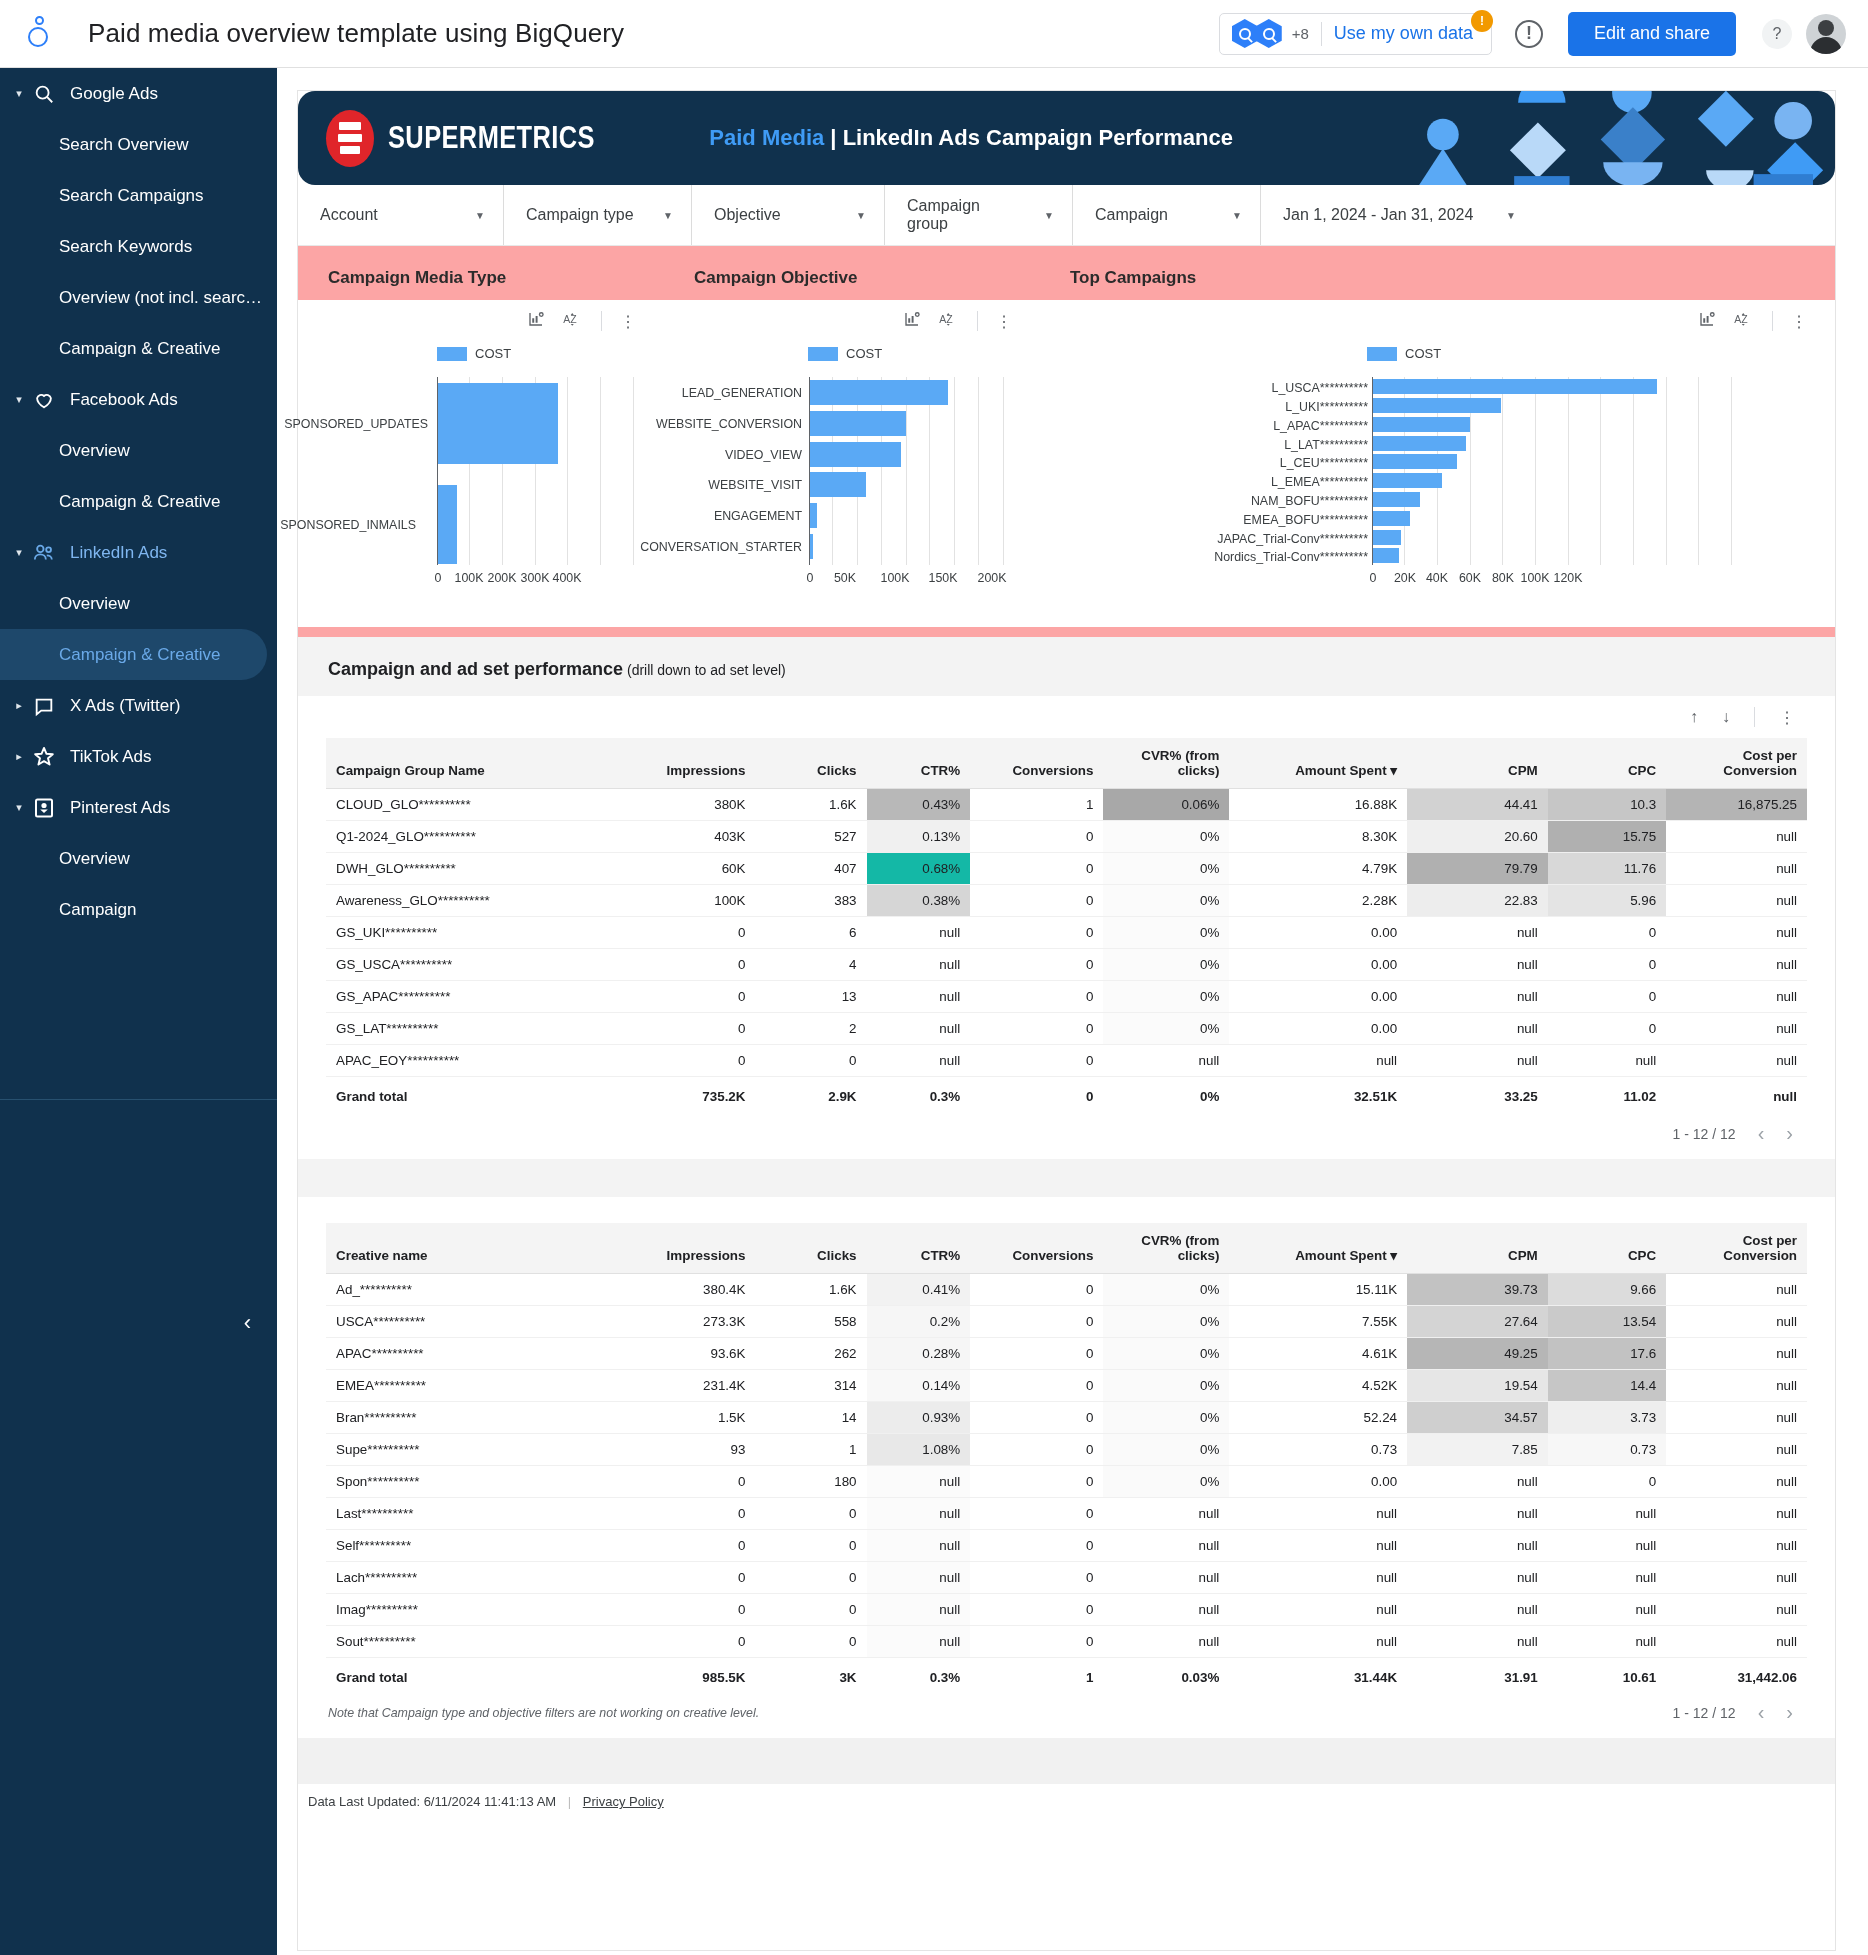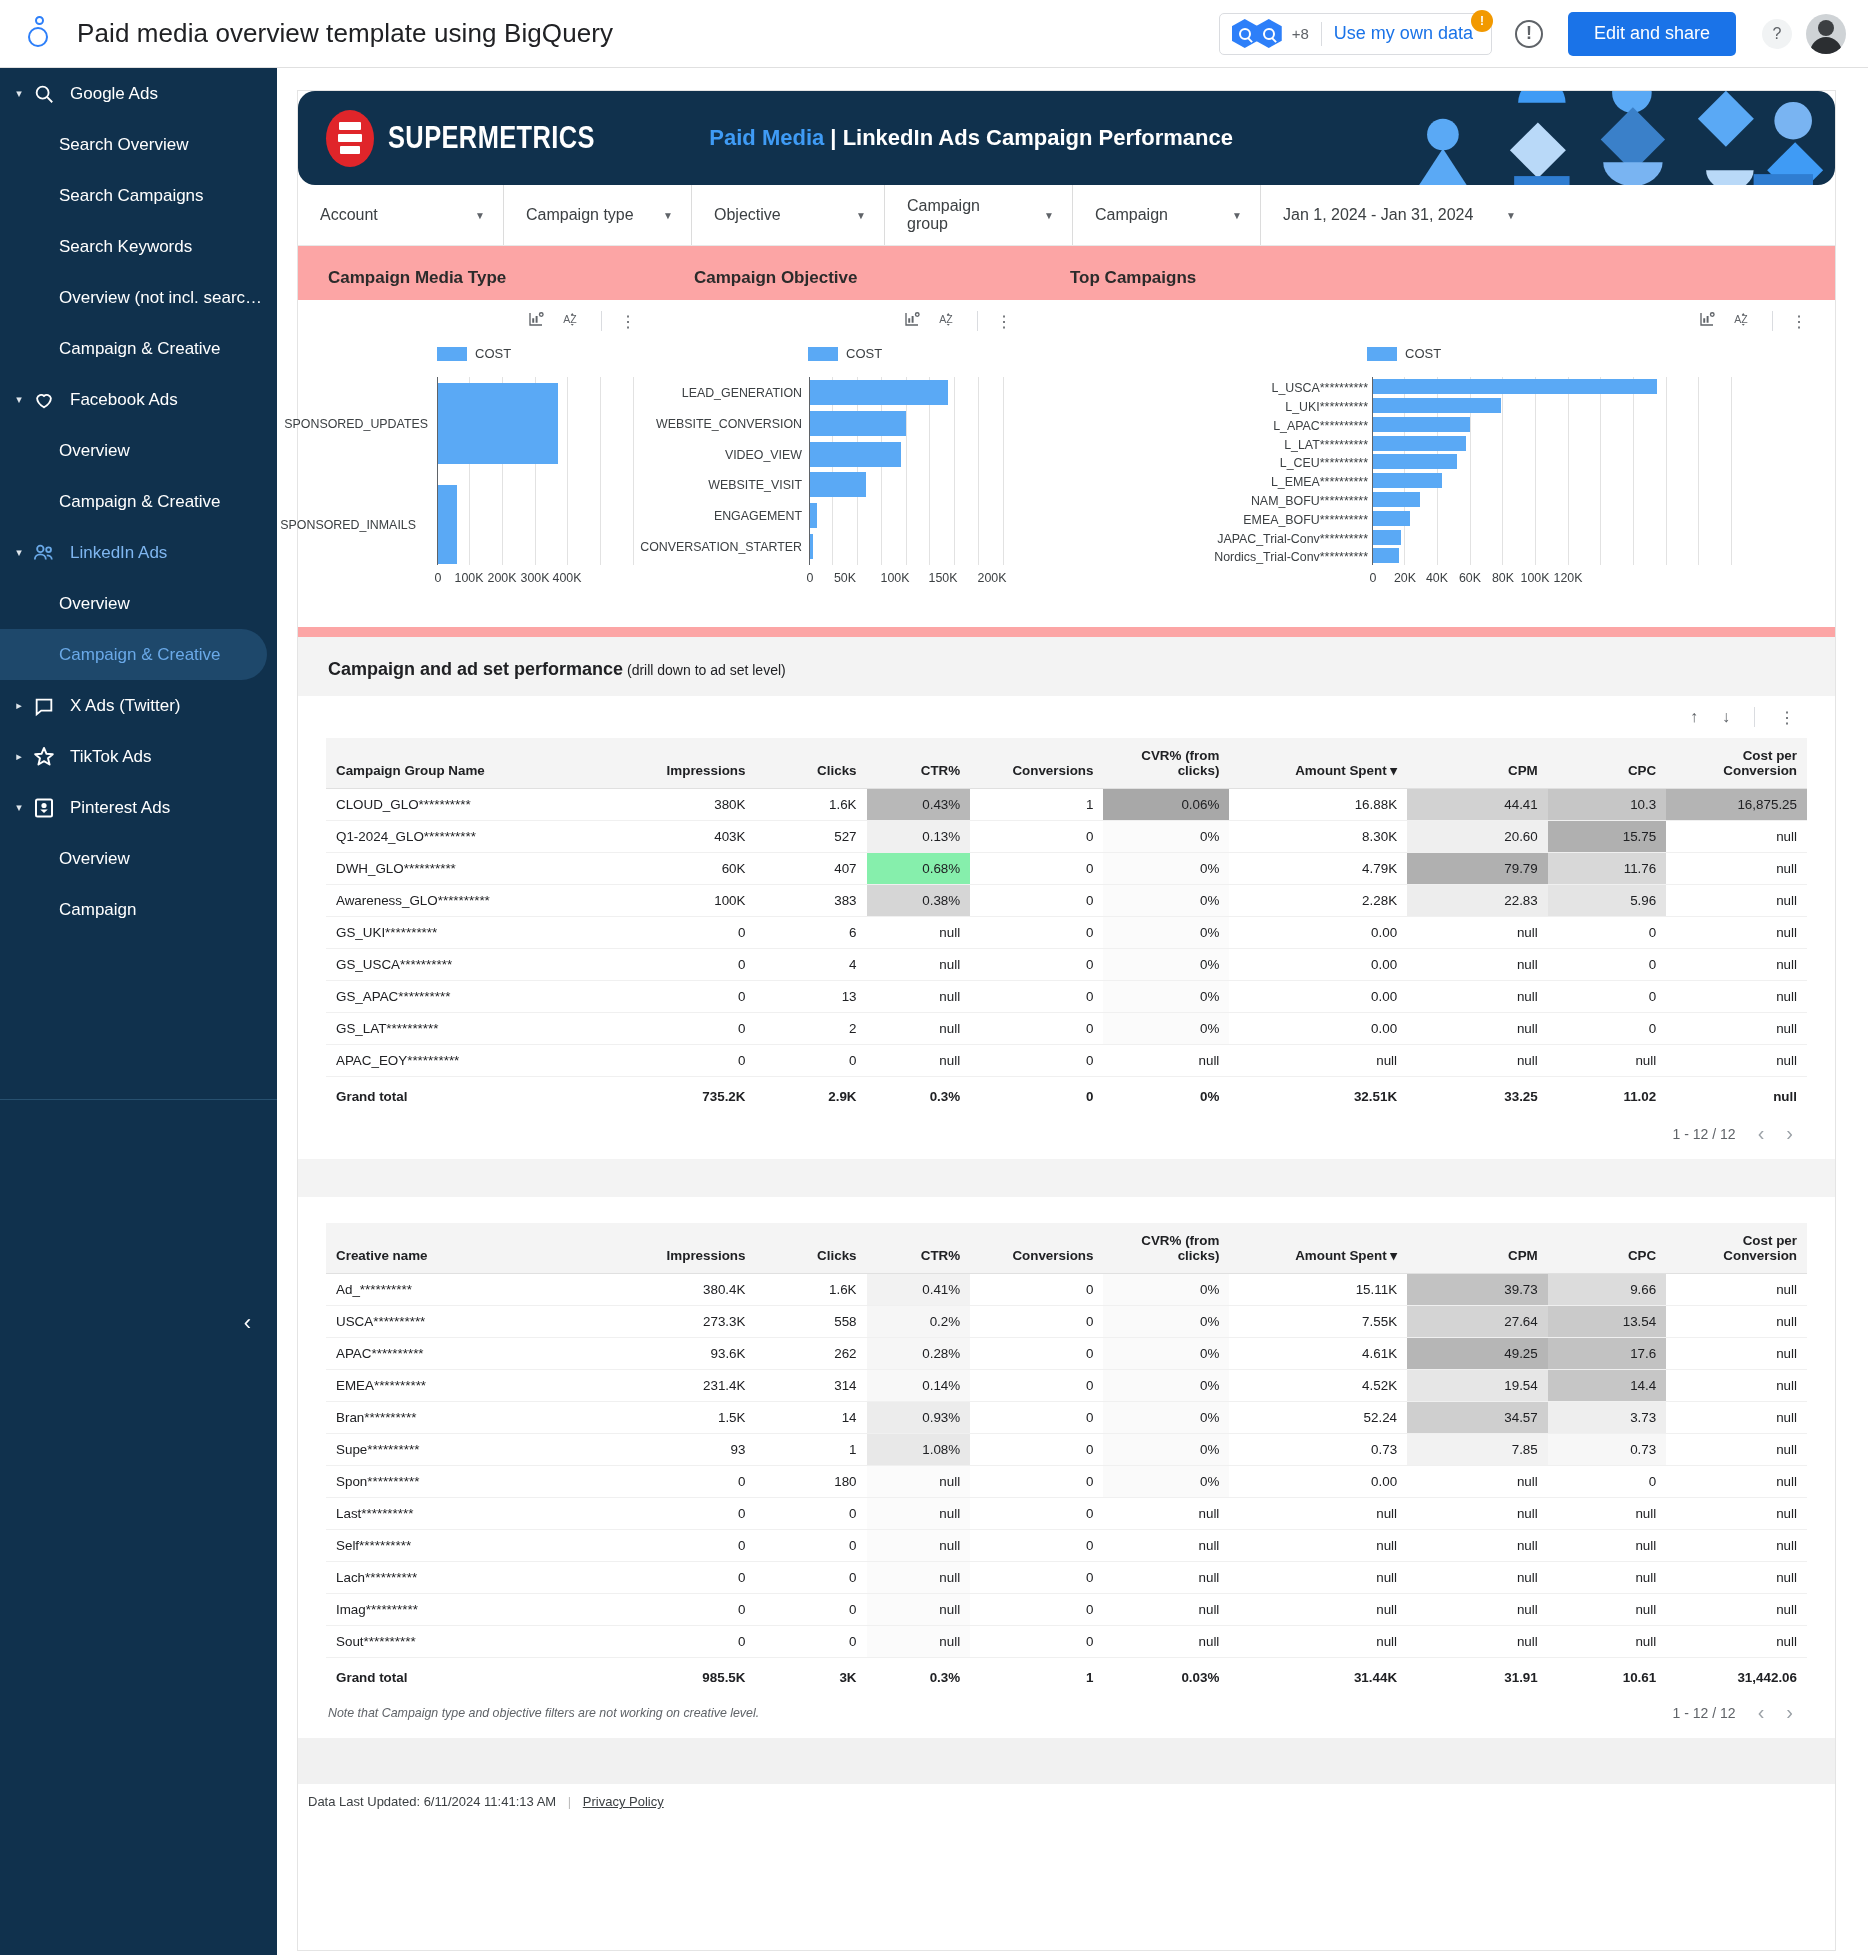--- a/index.html
+++ b/index.html
@@ -18,21 +18,21 @@
   .logo-mark { margin-left: 22px; width: 34px; height: 40px; position: relative; }
   .logo-mark .ringsm {
     position: absolute; left: 13px; top: 2px; width: 9px; height: 9px;
     border: 2px solid #2d7ff9; border-radius: 50%;
   }
   .logo-mark .ringlg {
     position: absolute; left: 6px; top: 13px; width: 20px; height: 20px;
     border: 2.5px solid #2d7ff9; border-radius: 50%;
   }
   .doc-title {
-    margin-left: 21px; font-size: 26px; color: #202124; font-weight: 400;
+    margin-left: 32px; font-size: 26px; color: #202124; font-weight: 400;
     letter-spacing: 0.1px;
   }
   .topbar-right { margin-left: auto; display: flex; align-items: center; gap: 0; padding-right: 22px; }
   .data-chip {
     display: flex; align-items: center; height: 42px;
     border: 1px solid #dadce0; border-radius: 5px; padding: 0 14px 0 12px;
     gap: 8px; background: #fff;
   }
   .hex {
     width: 26px; height: 29px; background: #2d7ff9; position: relative;
@@ -624,21 +624,21 @@
             <td style="background:#fbfbfb">0%</td>
             <td>8.30K</td>
             <td style="background:#efefef">20.60</td>
             <td style="background:#b0b0b0">15.75</td>
             <td>null</td>
           </tr>
           <tr>
             <td class="first">DWH_GLO**********</td>
             <td>60K</td>
             <td>407</td>
-            <td style="background:#86efac">0.68%</td>
+            <td style="background:#14b8a6">0.68%</td>
             <td>0</td>
             <td style="background:#fbfbfb">0%</td>
             <td>4.79K</td>
             <td style="background:#b0b0b0">79.79</td>
             <td style="background:#d8d8d8">11.76</td>
             <td>null</td>
           </tr>
           <tr>
             <td class="first">Awareness_GLO**********</td>
             <td>100K</td>

